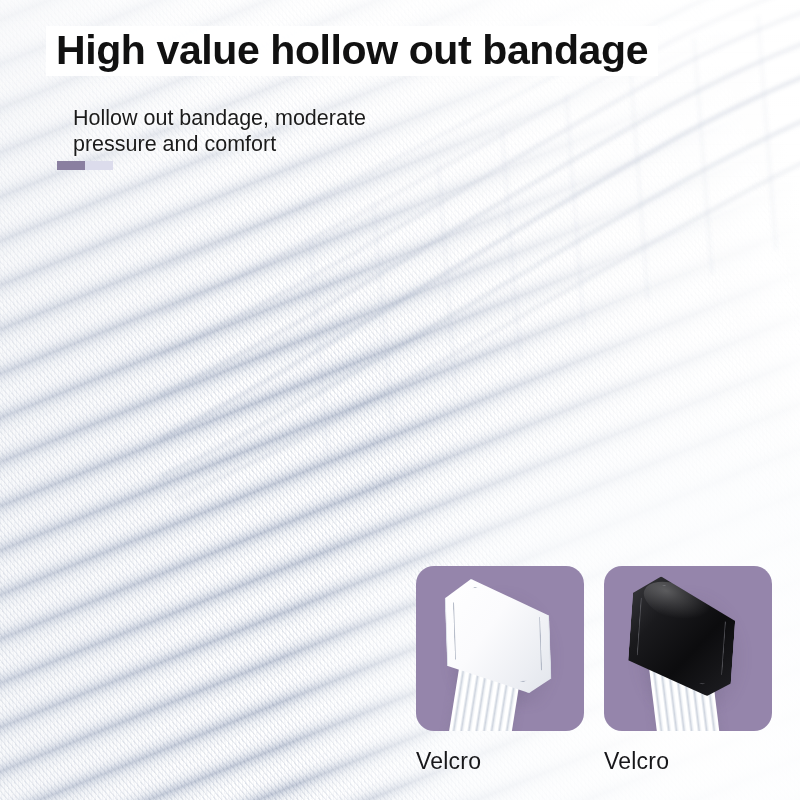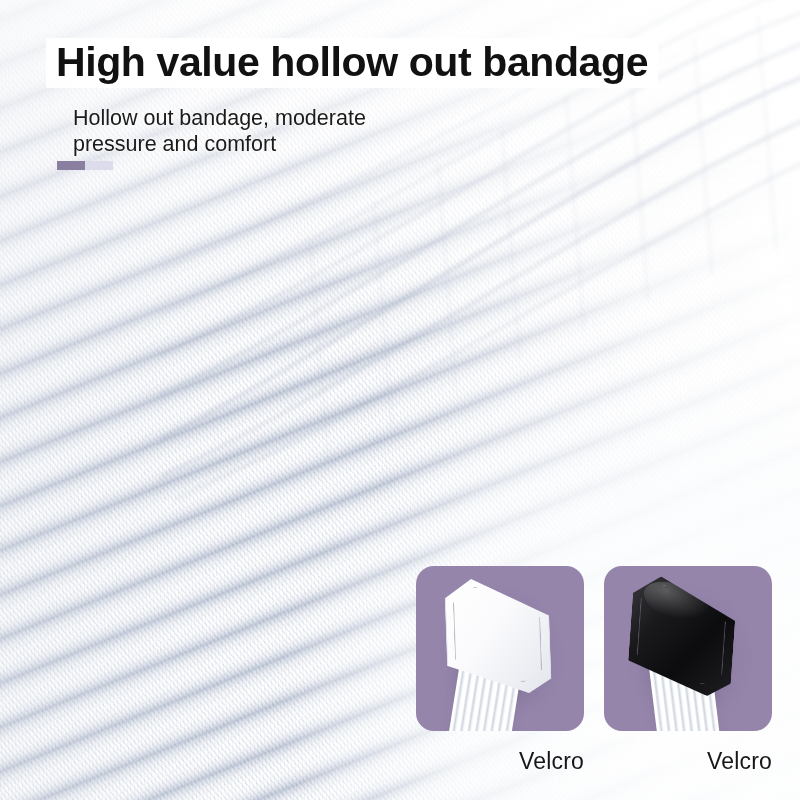--- a/index.html
+++ b/index.html
@@ -141,21 +141,20 @@
     left: 0;
     top: 0;
     width: 700px;
   }
   .title-plate {
     position: absolute;
     left: 46px;
     top: 26px;
     padding: 2px 10px 4px 10px;
     background: rgba(255,255,255,0.93);
-    margin-top: 12px;
   }
   .title {
     margin: 0;
     font-family: "Liberation Sans", sans-serif;
     font-size: 41px;
     font-weight: bold;
     line-height: 1.08;
     letter-spacing: -0.4px;
     color: #111111;
     white-space: nowrap;
@@ -280,21 +279,21 @@
     top: 20px;
     border-radius: 24px;
     background: radial-gradient(ellipse at 50% 60%, rgba(70,58,92,0.30) 0%, rgba(70,58,92,0) 68%);
     filter: blur(5px);
   }
 
   .card-caption {
     position: absolute;
     top: 182px;
     width: 168px;
-    text-align: right;
+    text-align: left;
     font-family: "Liberation Sans", sans-serif;
     font-size: 23px;
     color: #17171a;
     letter-spacing: 0.2px;
   }
   .cap-left  { left: 0px; }
   .cap-right { left: 188px; }
 </style>
 </head>
 <body>

